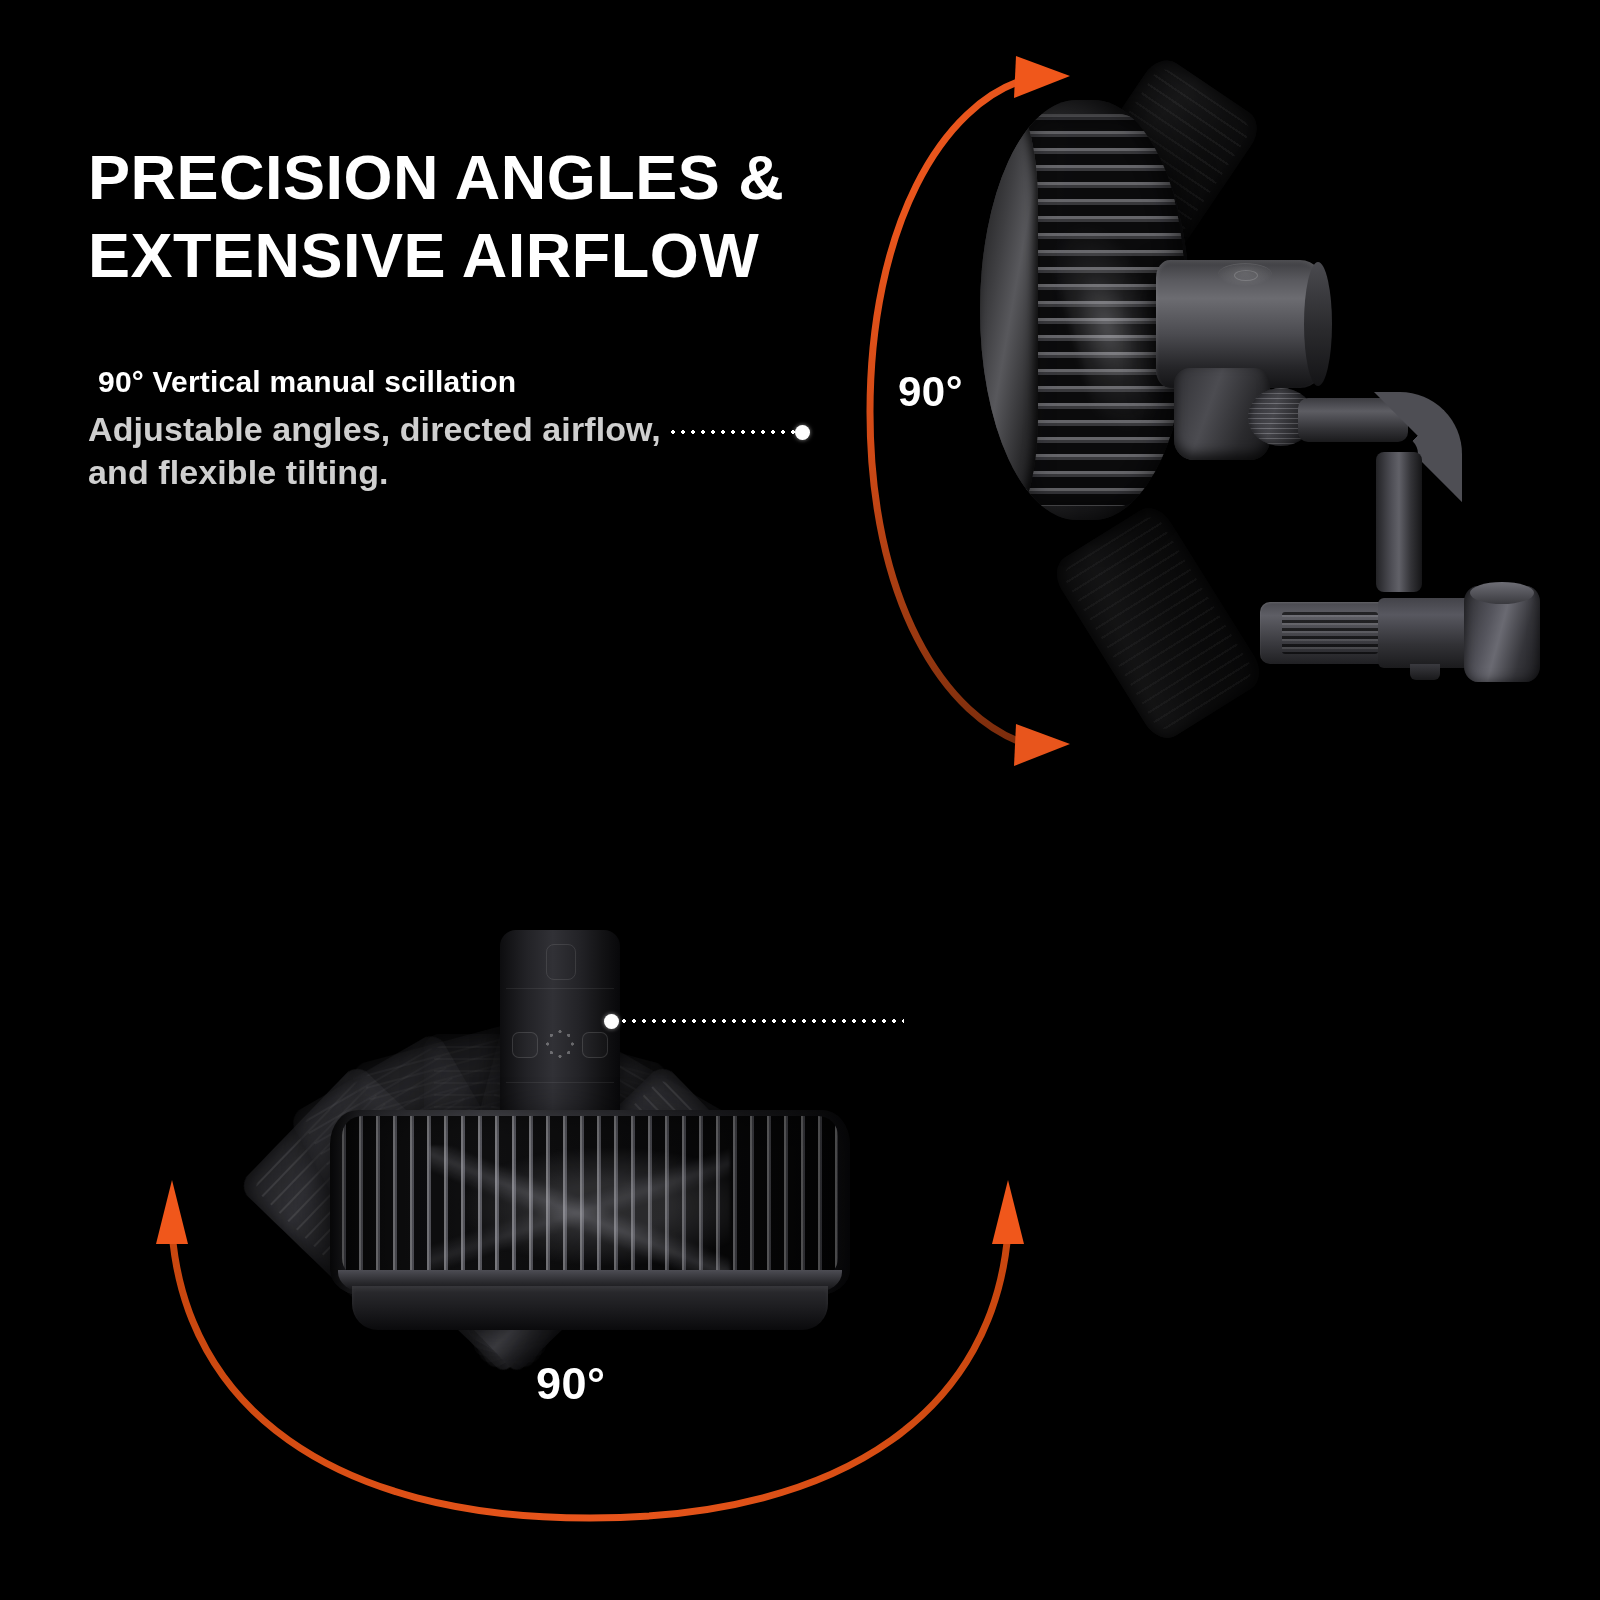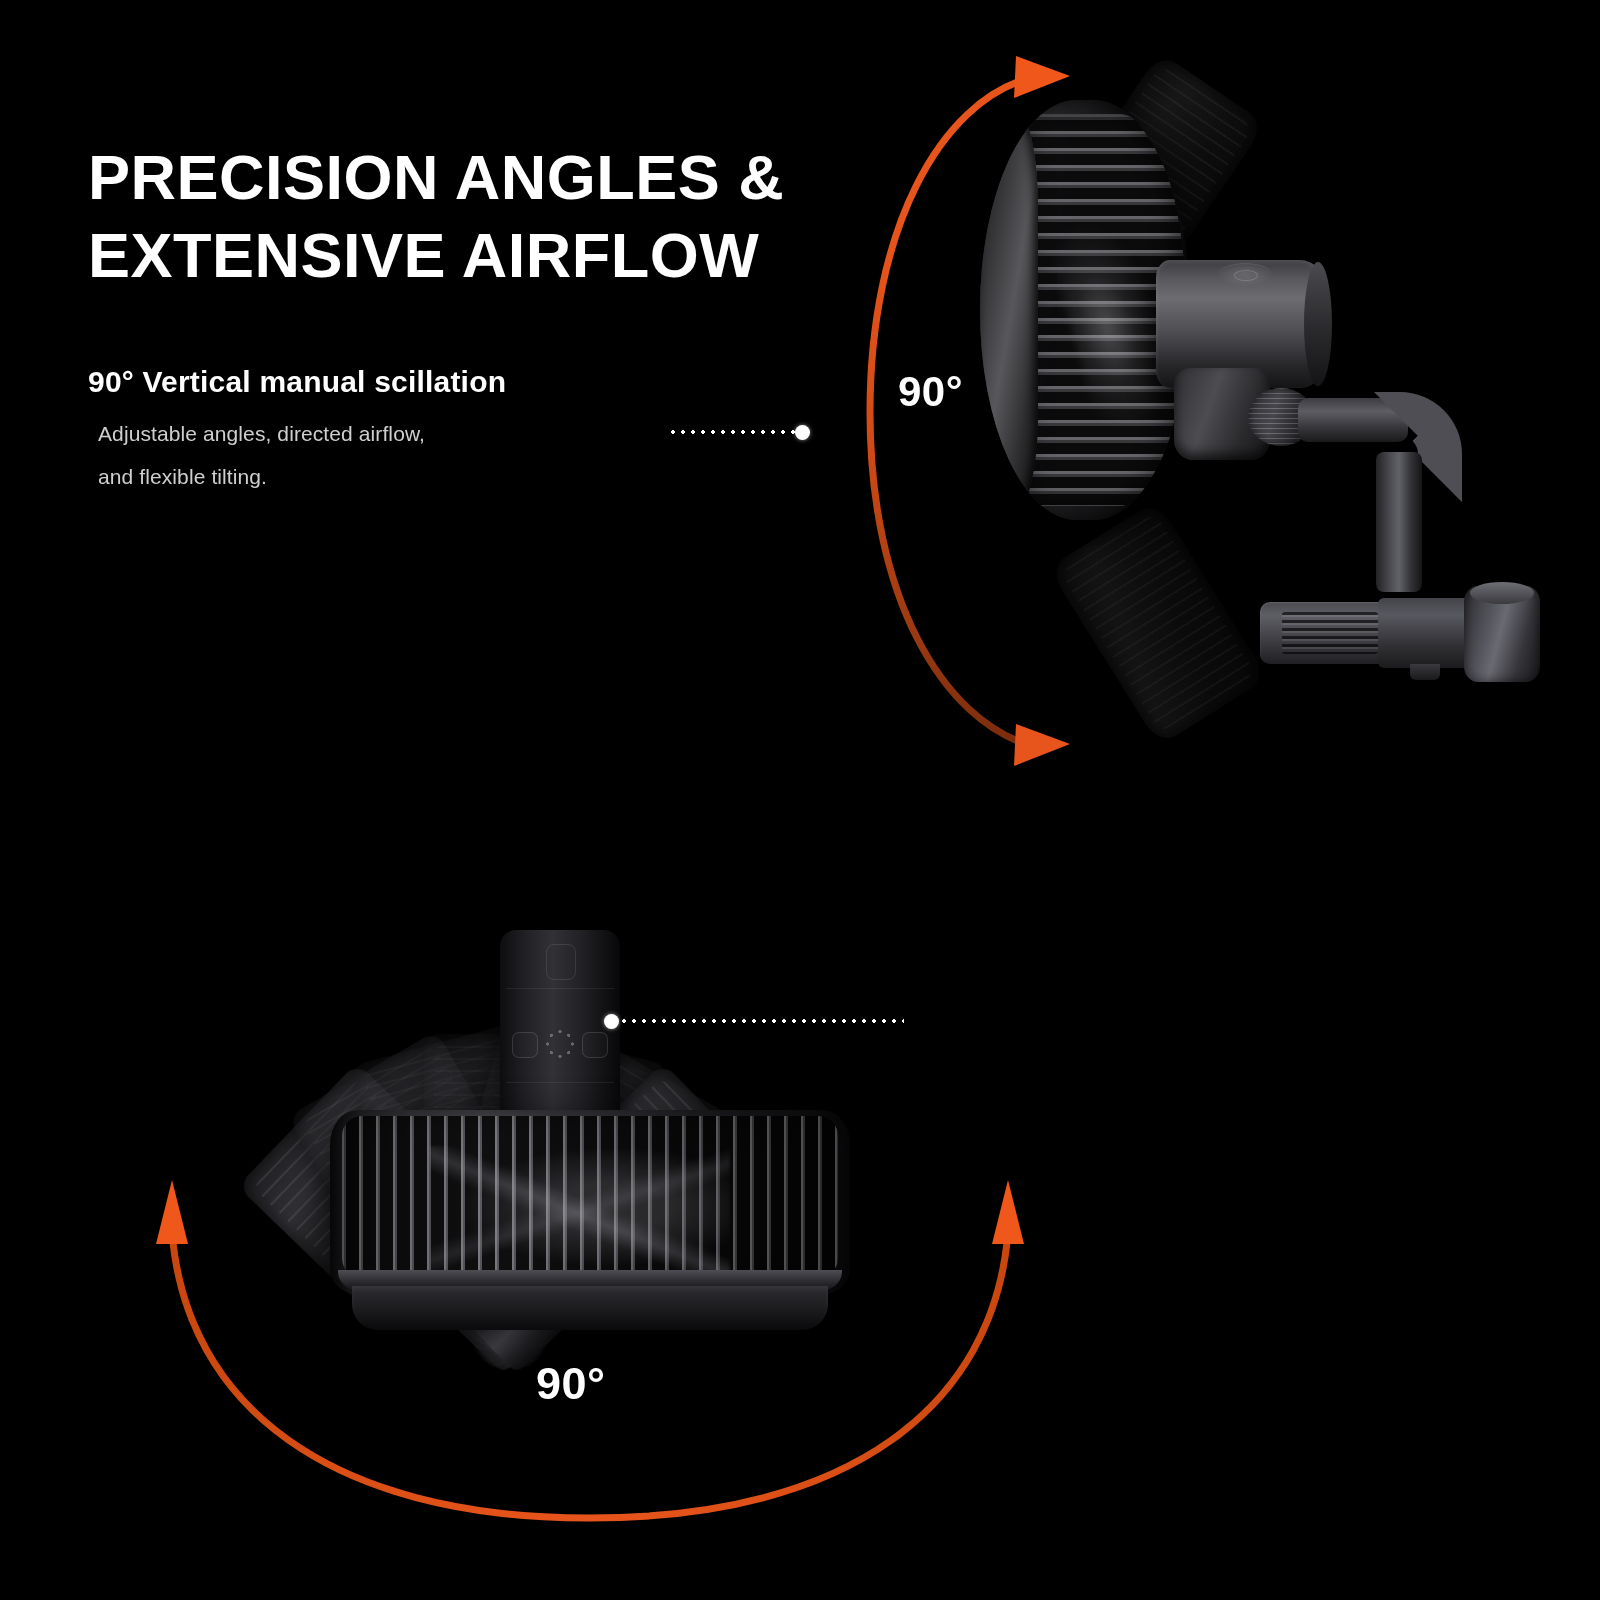--- a/index.html
+++ b/index.html
@@ -28,29 +28,29 @@
     white-space:pre-line;
   }
 
   
   .feat-title{
     color:#ffffff;
     font-size:30px;
     font-weight:700;
     line-height:40px;
     letter-spacing:0.2px;
-    margin:0 0 6px 0;
+    margin:0 0 6px 10px;
   }
   .feat-body{
     color:#cfcfcf;
-    font-size:21px;
-    font-weight:400;
+    font-size:34px;
+    font-weight:700;
     line-height:43px;
     letter-spacing:0.1px;
-    margin:10px;
+    margin:0;
     white-space:pre-line;
   }
   #feature-vertical{
     position:absolute;left:88px;top:362px;width:580px;
   }
   #feature-horizontal{
     position:absolute;left:920px;top:962px;width:660px;
   }
 
   

